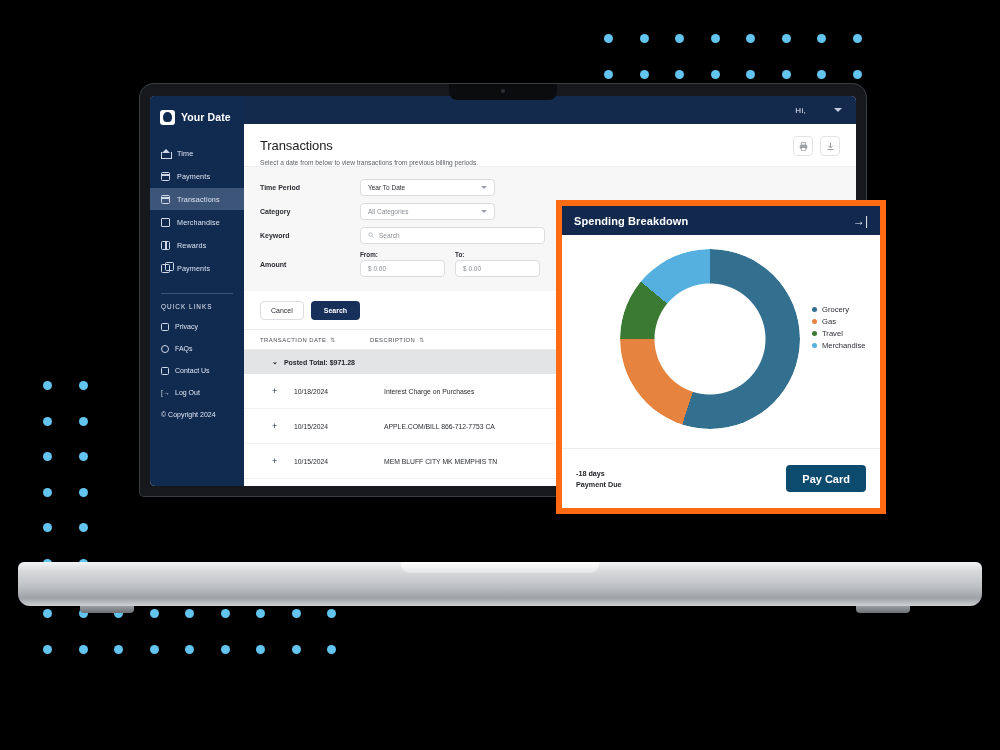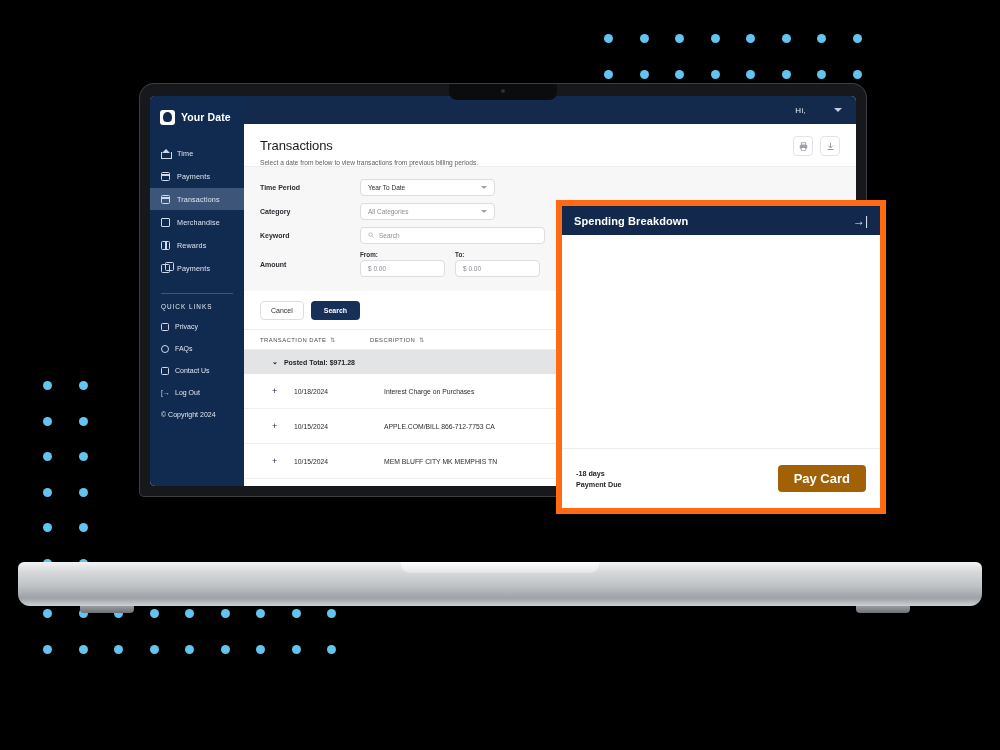--- a/index.html
+++ b/index.html
@@ -260,22 +260,22 @@
   .lg-txt { font-size: 7.6px; color: #2b2d32; }
 
   #sb-foot {
     position: absolute; left: 0; right: 0; bottom: 0; height: 60px;
     border-top: 1px solid #eceded; display: flex; align-items: center;
     justify-content: space-between; padding: 0 14px;
   }
   #due-days { font-size: 7.2px; color: #1d1f23; font-weight: bold; }
   #due-label { font-size: 7.2px; color: #1d1f23; font-weight: bold; margin-top: 2px; }
   #btn-pay {
-    height: 27px; padding: 0 16px; background: #a16207; color: #fff;
-    border-radius: 4px; font-size: 13px; font-weight: bold;
+    height: 27px; padding: 0 16px; background: #0c4a6e; color: #fff;
+    border-radius: 4px; font-size: 11px; font-weight: bold;
     display: flex; align-items: center;
   }
   svg { display: block; }
 </style>
 </head>
 <body>
 
 <div id="stage">
 
   <div class="dotgrid" id="dots-top-right">
@@ -573,20 +573,43 @@
     <div class="foot" id="foot-r"></div>
   </div>
 
   <div id="sb-panel">
     <div id="sb-inner">
       <div id="sb-head">
         <span id="sb-title">Spending Breakdown</span>
         <span id="sb-collapse">→|</span>
       </div>
 
+      <div id="sb-body">
+        <div id="donut-wrap">
+          <div id="donut" style="background: conic-gradient(rgb(51, 112, 143) 0%, rgb(51, 112, 143) 55%, rgb(229, 131, 63) 55%, rgb(229, 131, 63) 75%, rgb(59, 122, 50) 75%, rgb(59, 122, 50) 86%, rgb(86, 176, 223) 86%, rgb(86, 176, 223) 100%);"></div>
+        </div>
+        <div id="legend">
+          <div class="lg">
+            <span class="lg-dot" style="background: rgb(51, 112, 143);"></span>
+            <span class="lg-txt">Grocery</span>
+          </div>
+          <div class="lg">
+            <span class="lg-dot" style="background: rgb(229, 131, 63);"></span>
+            <span class="lg-txt">Gas</span>
+          </div>
+          <div class="lg">
+            <span class="lg-dot" style="background: rgb(59, 122, 50);"></span>
+            <span class="lg-txt">Travel</span>
+          </div>
+          <div class="lg">
+            <span class="lg-dot" style="background: rgb(86, 176, 223);"></span>
+            <span class="lg-txt">Merchandise</span>
+          </div>
+        </div>
+      </div>
 
       <div id="sb-foot">
         <div>
           <div id="due-days">-18 days</div>
           <div id="due-label">Payment Due</div>
         </div>
         <div id="btn-pay">Pay Card</div>
       </div>
     </div>
   </div>

